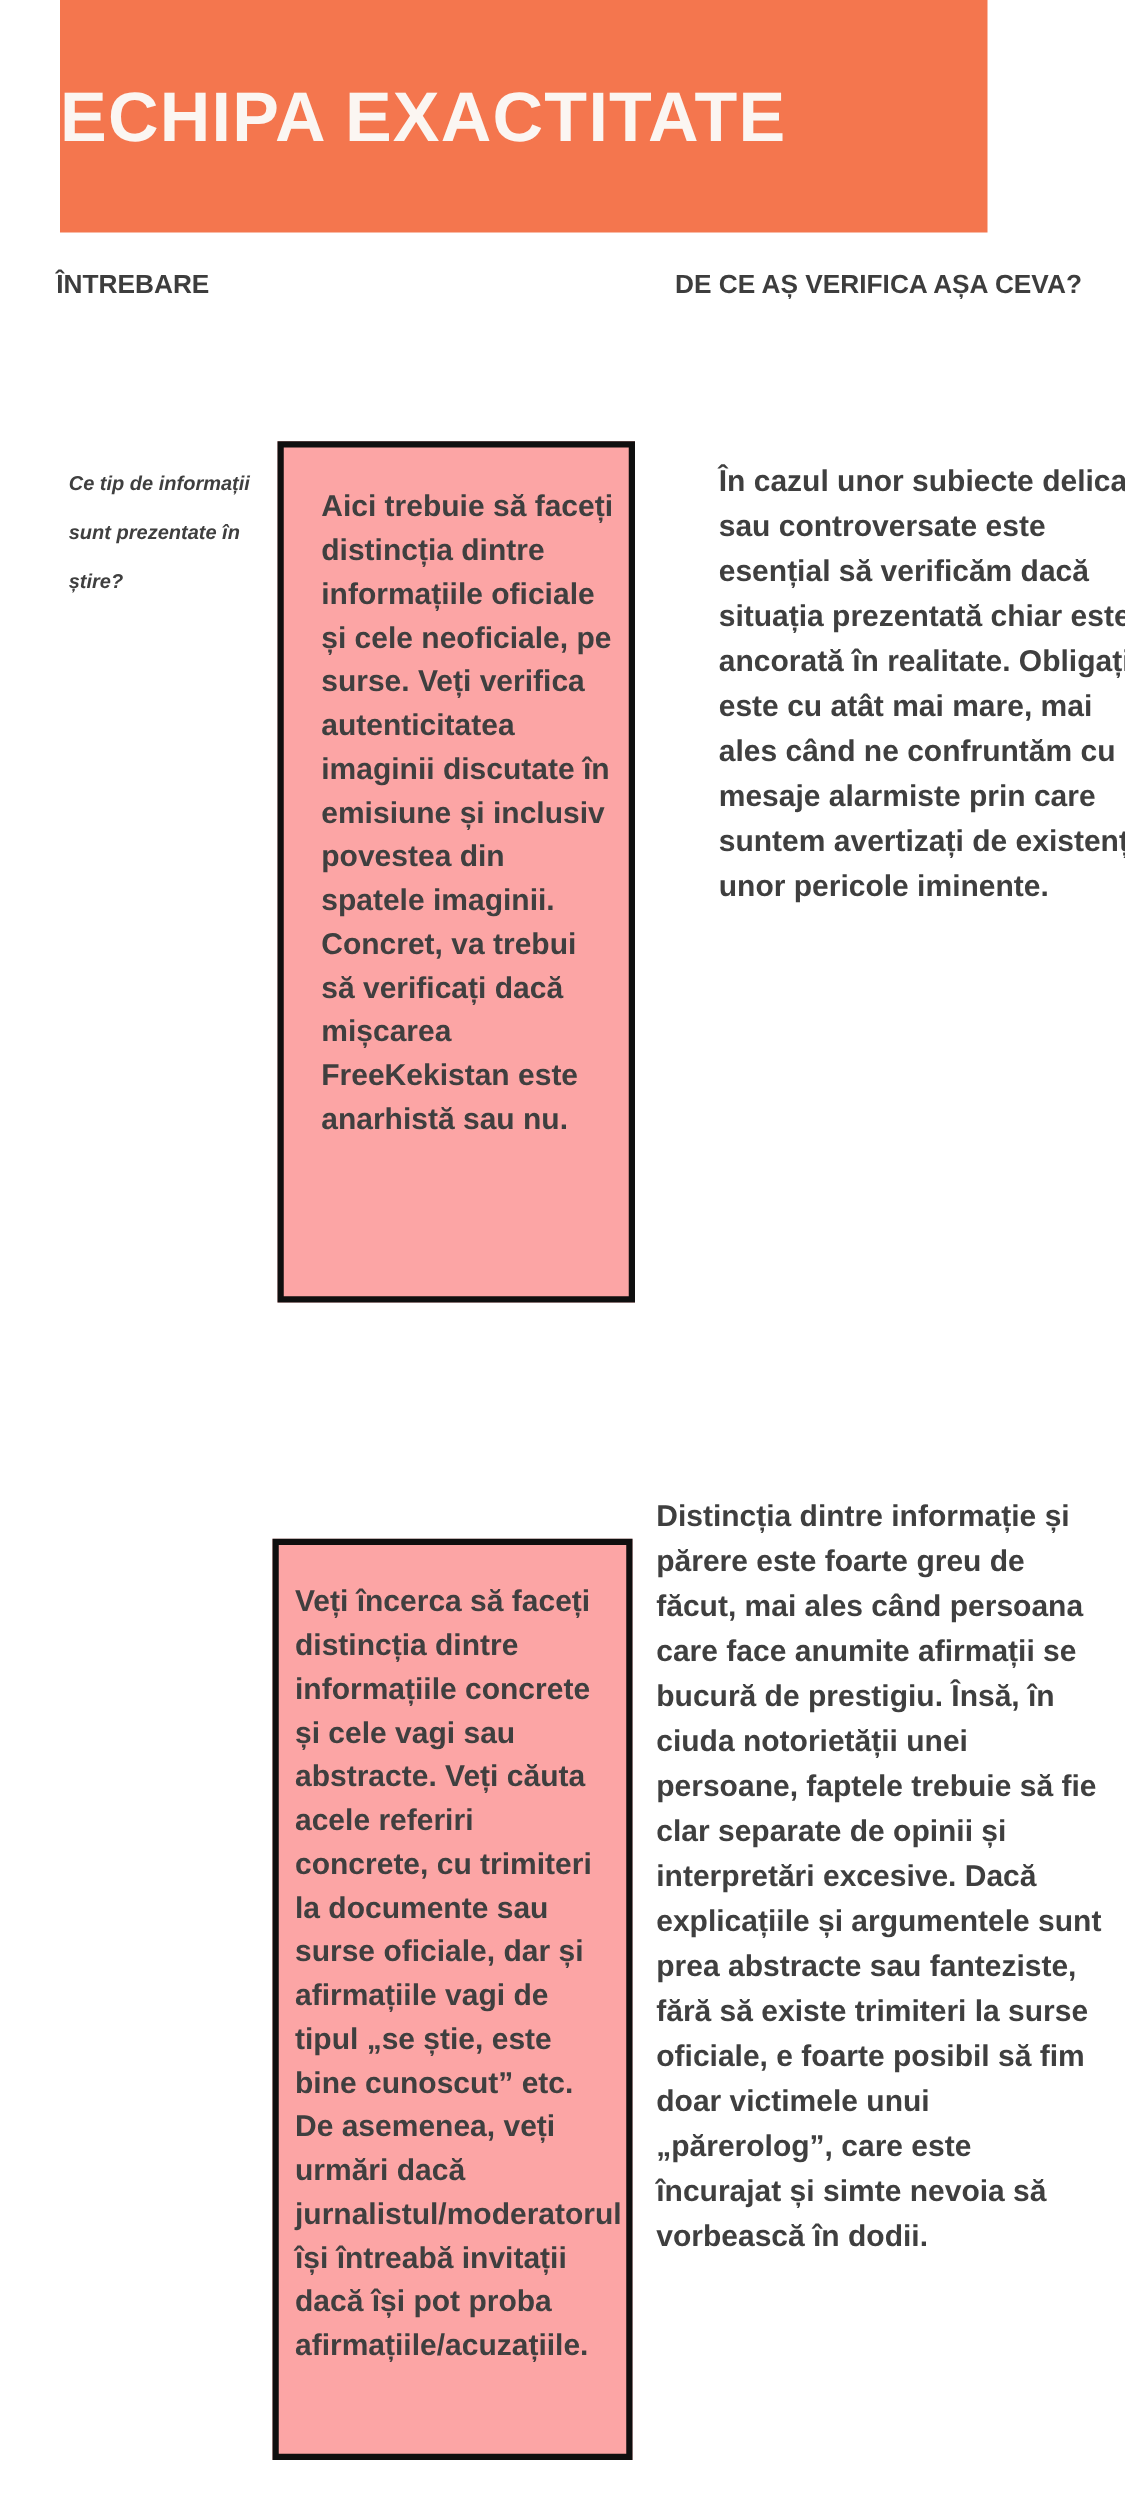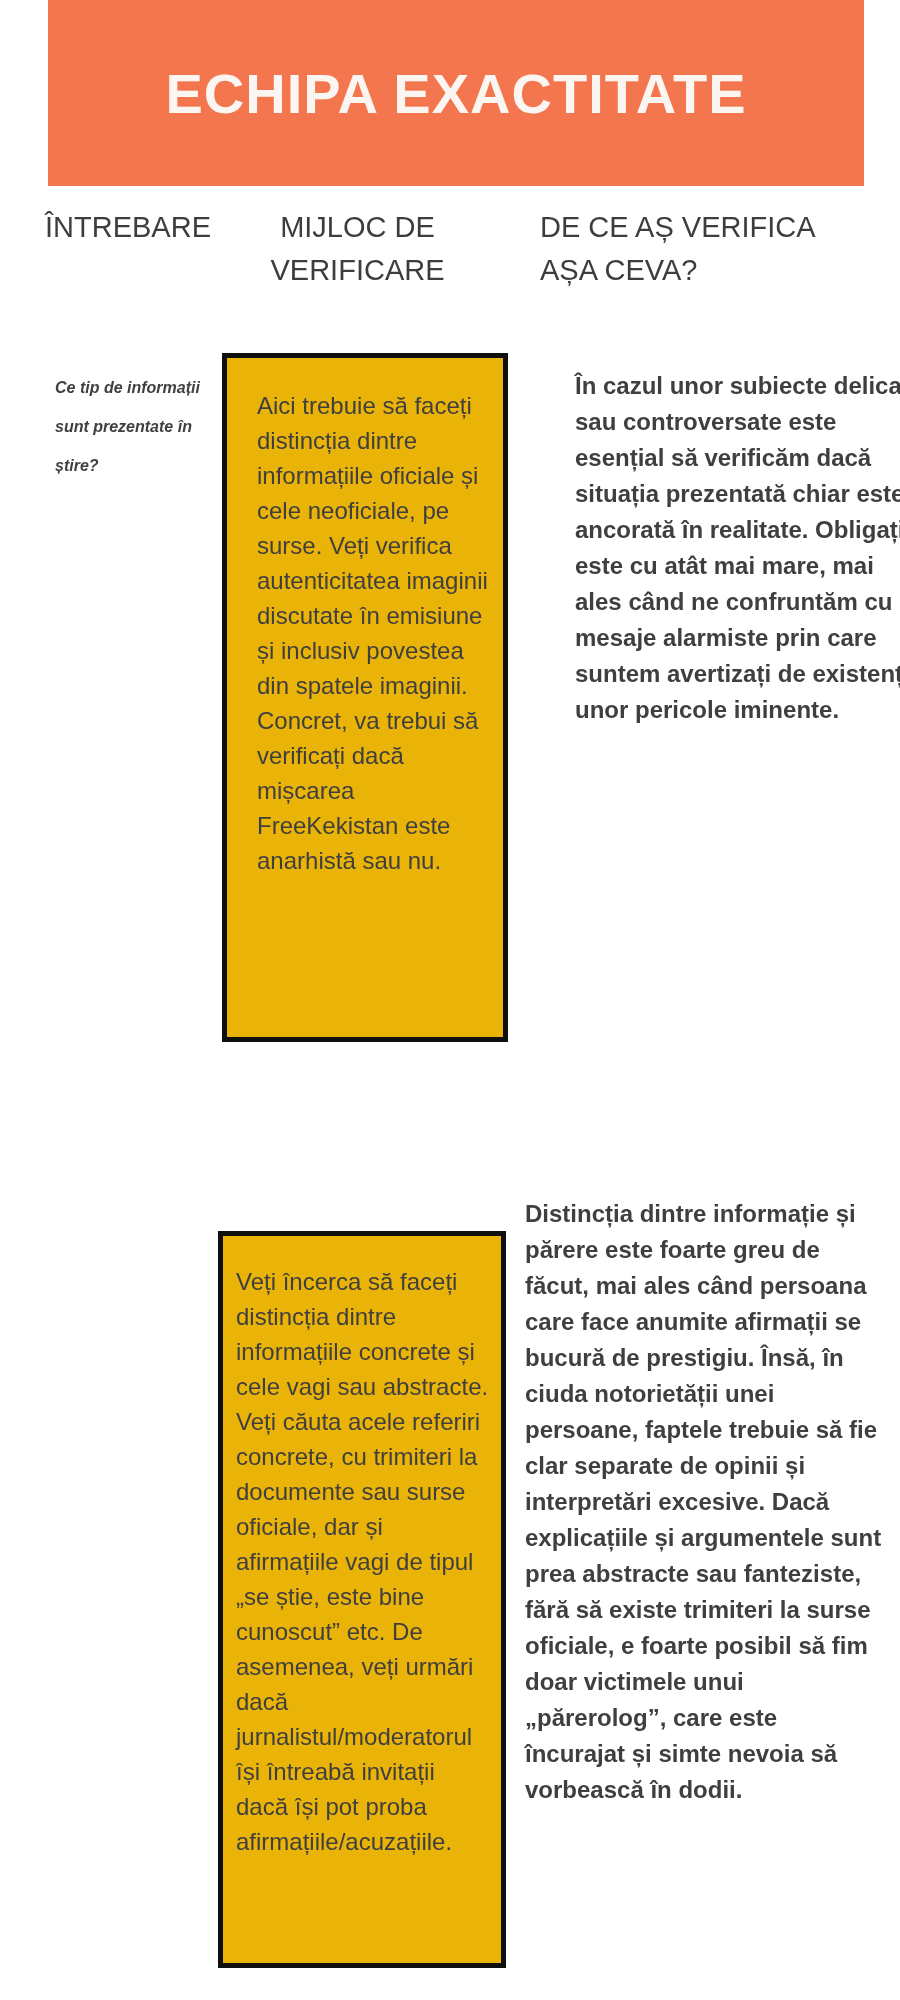--- a/index.html
+++ b/index.html
@@ -12,66 +12,66 @@
     position: relative;
     width: 900px;
     height: 2000px;
     background: #ffffff;
     overflow: hidden;
   }
   .banner {
     position: absolute;
     left: 48px;
     top: 0;
-    width: 816px;
+    width: 742px;
     height: 186px;
     background: #f4764e;
     display: flex;
     align-items: center;
-    justify-content: center;
+    justify-content: flex-start;
   }
   .banner .title {
     color: #fbf6f2;
     font-size: 56px;
     font-weight: bold;
     letter-spacing: 1px;
     white-space: nowrap;
   }
   .col-head {
     position: absolute;
     top: 206px;
     color: #3d3d3d;
-    font-size: 29px;
-    font-weight: normal;
+    font-size: 21px;
+    font-weight: bold;
     line-height: 43px;
   }
   .col-head.q { left: 45px;  width: 200px; }
   .col-head.m { left: 250px; width: 215px; text-align: center; }
   .col-head.w { left: 540px; width: 330px; }
 
   .question {
     position: absolute;
     color: #3f3f3f;
     font-size: 16px;
     line-height: 39px;
     font-weight: bold;
     font-style: italic;
   }
   .question.r1 { left: 55px; top: 368px; width: 165px; }
   .question.r2 { left: 55px; top: 1283px; width: 170px; }
 
   .method-box {
     position: absolute;
     border: 5px solid #0f0f0f;
-    background: #eab308;
+    background: #fca5a5;
     box-sizing: border-box;
     color: #3f3f3f;
     font-size: 24px;
     line-height: 35px;
-    font-weight: normal;
+    font-weight: bold;
   }
   .method-box.r1 {
     left: 222px; top: 353px; width: 286px; height: 689px;
     padding: 30px 12px 10px 30px;
   }
   .method-box.r2 {
     left: 218px; top: 1215px; width: 288px; height: 737px;
     padding: 28px 10px 10px 13px;
     margin-top: 16px;
   }
@@ -91,21 +91,20 @@
 <body>
 
 <div class="page">
 
   <div class="banner" style="background-color: rgb(244, 118, 78);">
     <div class="title">ECHIPA EXACTITATE</div>
   </div>
 
   <div class="col-head q">ÎNTREBARE</div>
 
-  <div class="col-head m">MIJLOC DE VERIFICARE</div>
 
   <div class="col-head w">DE CE AȘ VERIFICA AȘA CEVA?</div>
 
   <div class="question r1">
     <p>Ce tip de informații sunt prezentate în știre?</p>
   </div>
 
   <div class="method-box r1">
     <p>Aici trebuie să faceți distincția dintre informațiile oficiale și cele neoficiale, pe surse. Veți verifica autenticitatea imaginii discutate în emisiune și inclusiv povestea din spatele imaginii. Concret, va trebui să verificați dacă mișcarea FreeKekistan este anarhistă sau nu.</p>
   </div>

